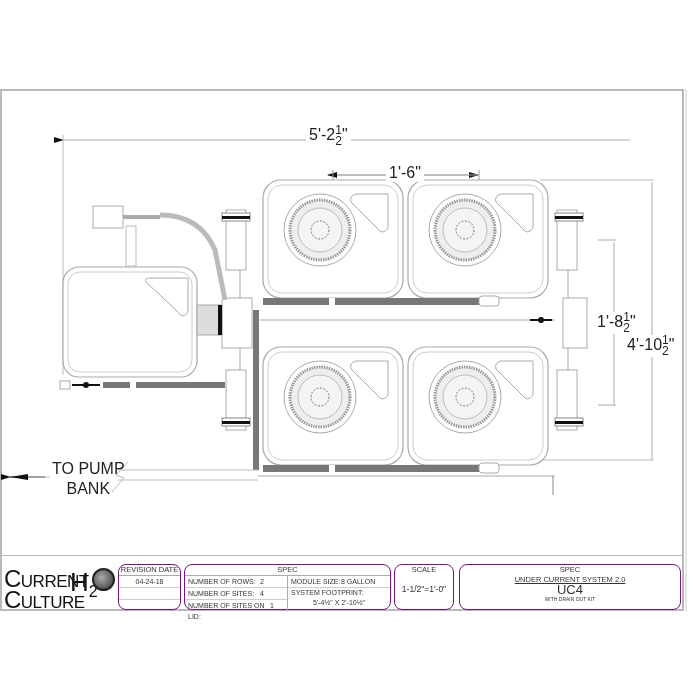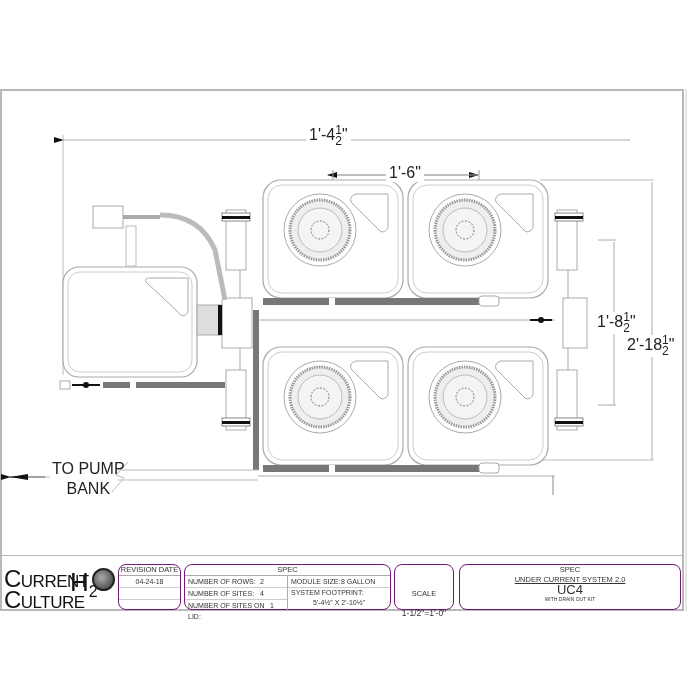--- a/index.html
+++ b/index.html
@@ -114,28 +114,28 @@
 
   <path d="M10,477 L45,477" stroke="#111" stroke-width="1" marker-start="url(#ar)" marker-end=""></path>
   <path d="M10,477 L28,474 L28,480 z" fill="#111"></path>
   <line x1="28" y1="477" x2="50" y2="477" stroke="#bbb"></line>
   <line x1="118" y1="470" x2="258" y2="470" stroke="#bbb"></line>
   <line x1="118" y1="480" x2="258" y2="480" stroke="#bbb"></line>
   <path d="M128,462 L116,475 L124,478 L112,492" fill="none" stroke="#bbb"></path>
 </svg>
 
 <div class="dim" style="left:306px;top:125px;">
-  <span>1'-4</span><span class="frac"><span>1</span><span>2</span></span><span>"</span>
+  <span>5'-2</span><span class="frac"><span>1</span><span>2</span></span><span>"</span>
 </div>
 <div class="dim" style="left:386px;top:164px;">1'-6"</div>
 <div class="dim" style="left:594px;top:312px;">
   <span>1'-8</span><span class="frac"><span>1</span><span>2</span></span><span>"</span>
 </div>
 <div class="dim" style="left:624px;top:335px;">
-  <span>2'-18</span><span class="frac"><span>1</span><span>2</span></span><span>"</span>
+  <span>4'-10</span><span class="frac"><span>1</span><span>2</span></span><span>"</span>
 </div>
 <div class="pump">
   <div>TO PUMP</div>
   <div>BANK</div>
 </div>
 
 <div style="position:absolute;left:0;top:555px;width:684px;height:1px;background:#b8b8b8;"></div>
 
 <div class="logo">
   <span class="w1"><span style="font-size:24px;">C</span><span>URRENT</span></span>
@@ -173,21 +173,21 @@
           <span style="width:50px;">MODULE SIZE:</span>
           <span>8 GALLON</span>
         </div>
       <div style="padding:0 3px;line-height:10px;">SYSTEM FOOTPRINT:</div>
       <div style="text-align:center;line-height:10px;">5'-4½" X 2'-10½"</div>
     </div>
   </div>
 </div>
 
 <div class="tb" style="left:394px;width:60px;">
-  <div class="hd" style="border-bottom:none;margin-top:24px;">SCALE</div>
+  <div class="hd" style="border-bottom:none;">SCALE</div>
   <div style="text-align:center;font-size:8.5px;margin-top:9px;">1-1/2"=1'-0"</div>
 </div>
 
 <div class="tb" style="left:459px;width:222px;">
   <div class="hd" style="border-bottom:none;">SPEC</div>
   <div style="text-align:center;font-size:7.5px;line-height:10px;text-decoration:underline;">UNDER CURRENT SYSTEM 2.0</div>
   <div style="text-align:center;font-size:13px;line-height:10px;">UC4</div>
   <div style="text-align:center;font-size:5px;line-height:8px;">WITH DRAIN OUT KIT</div>
 </div>
 

